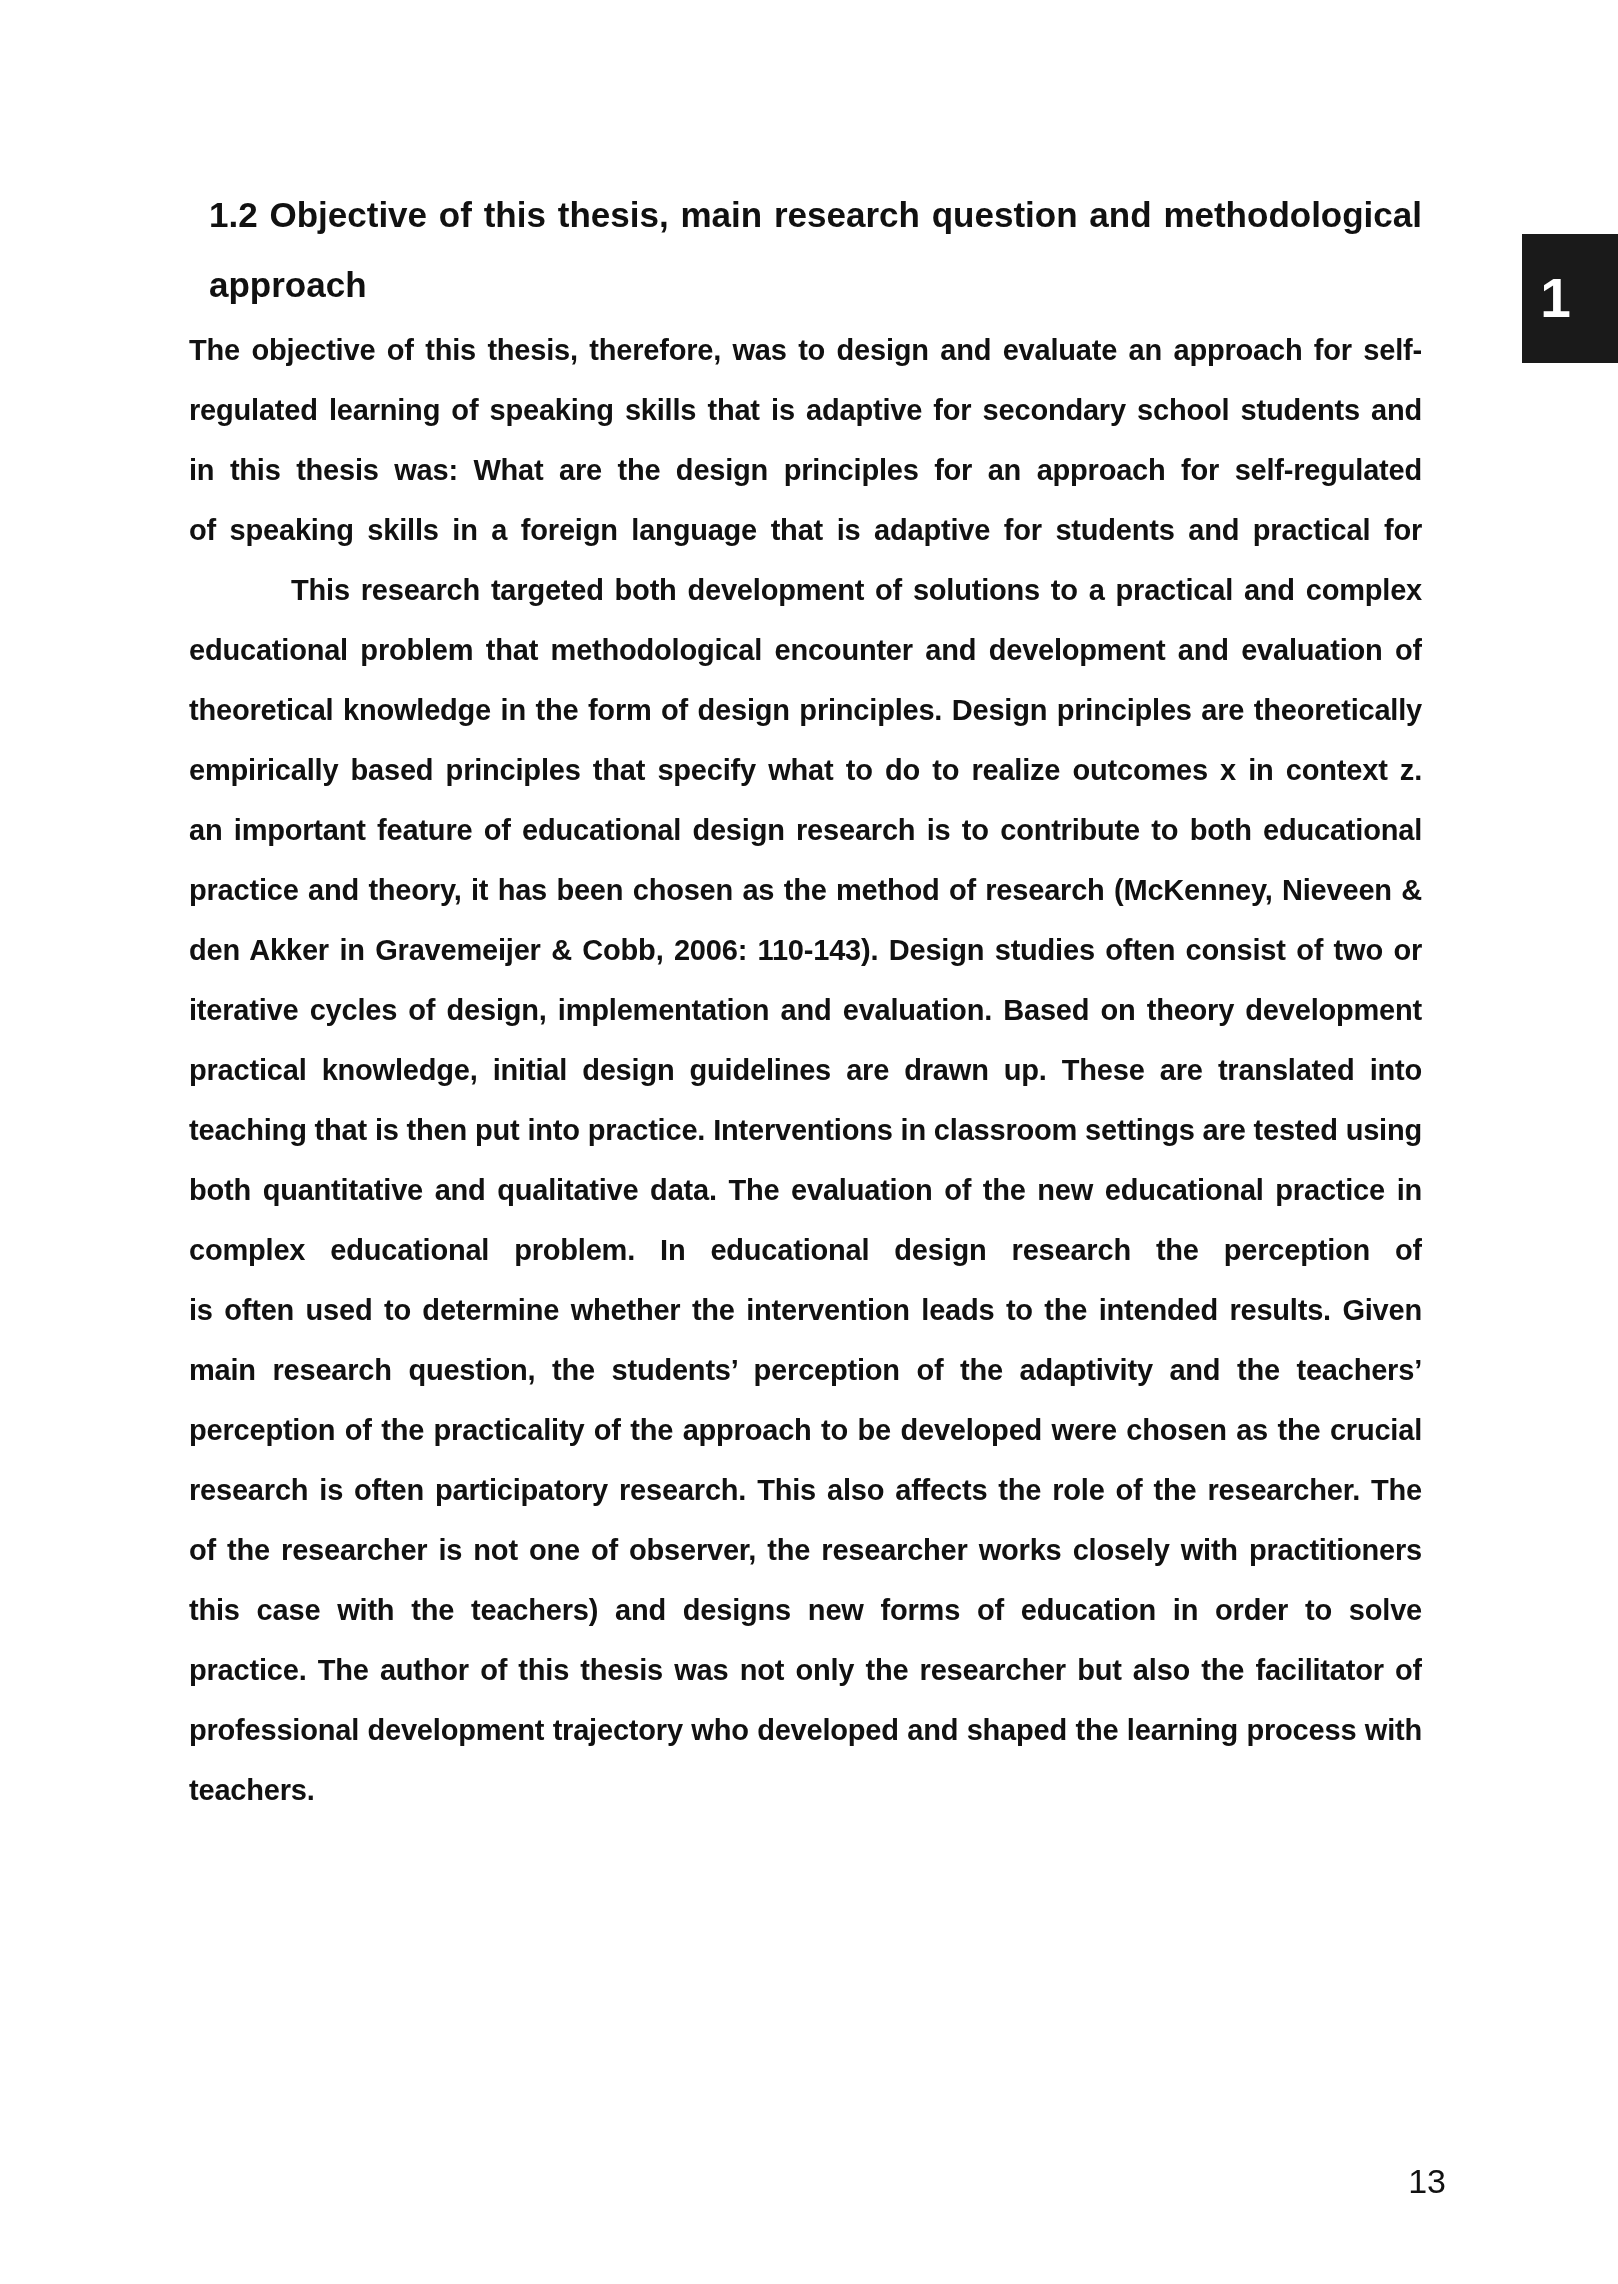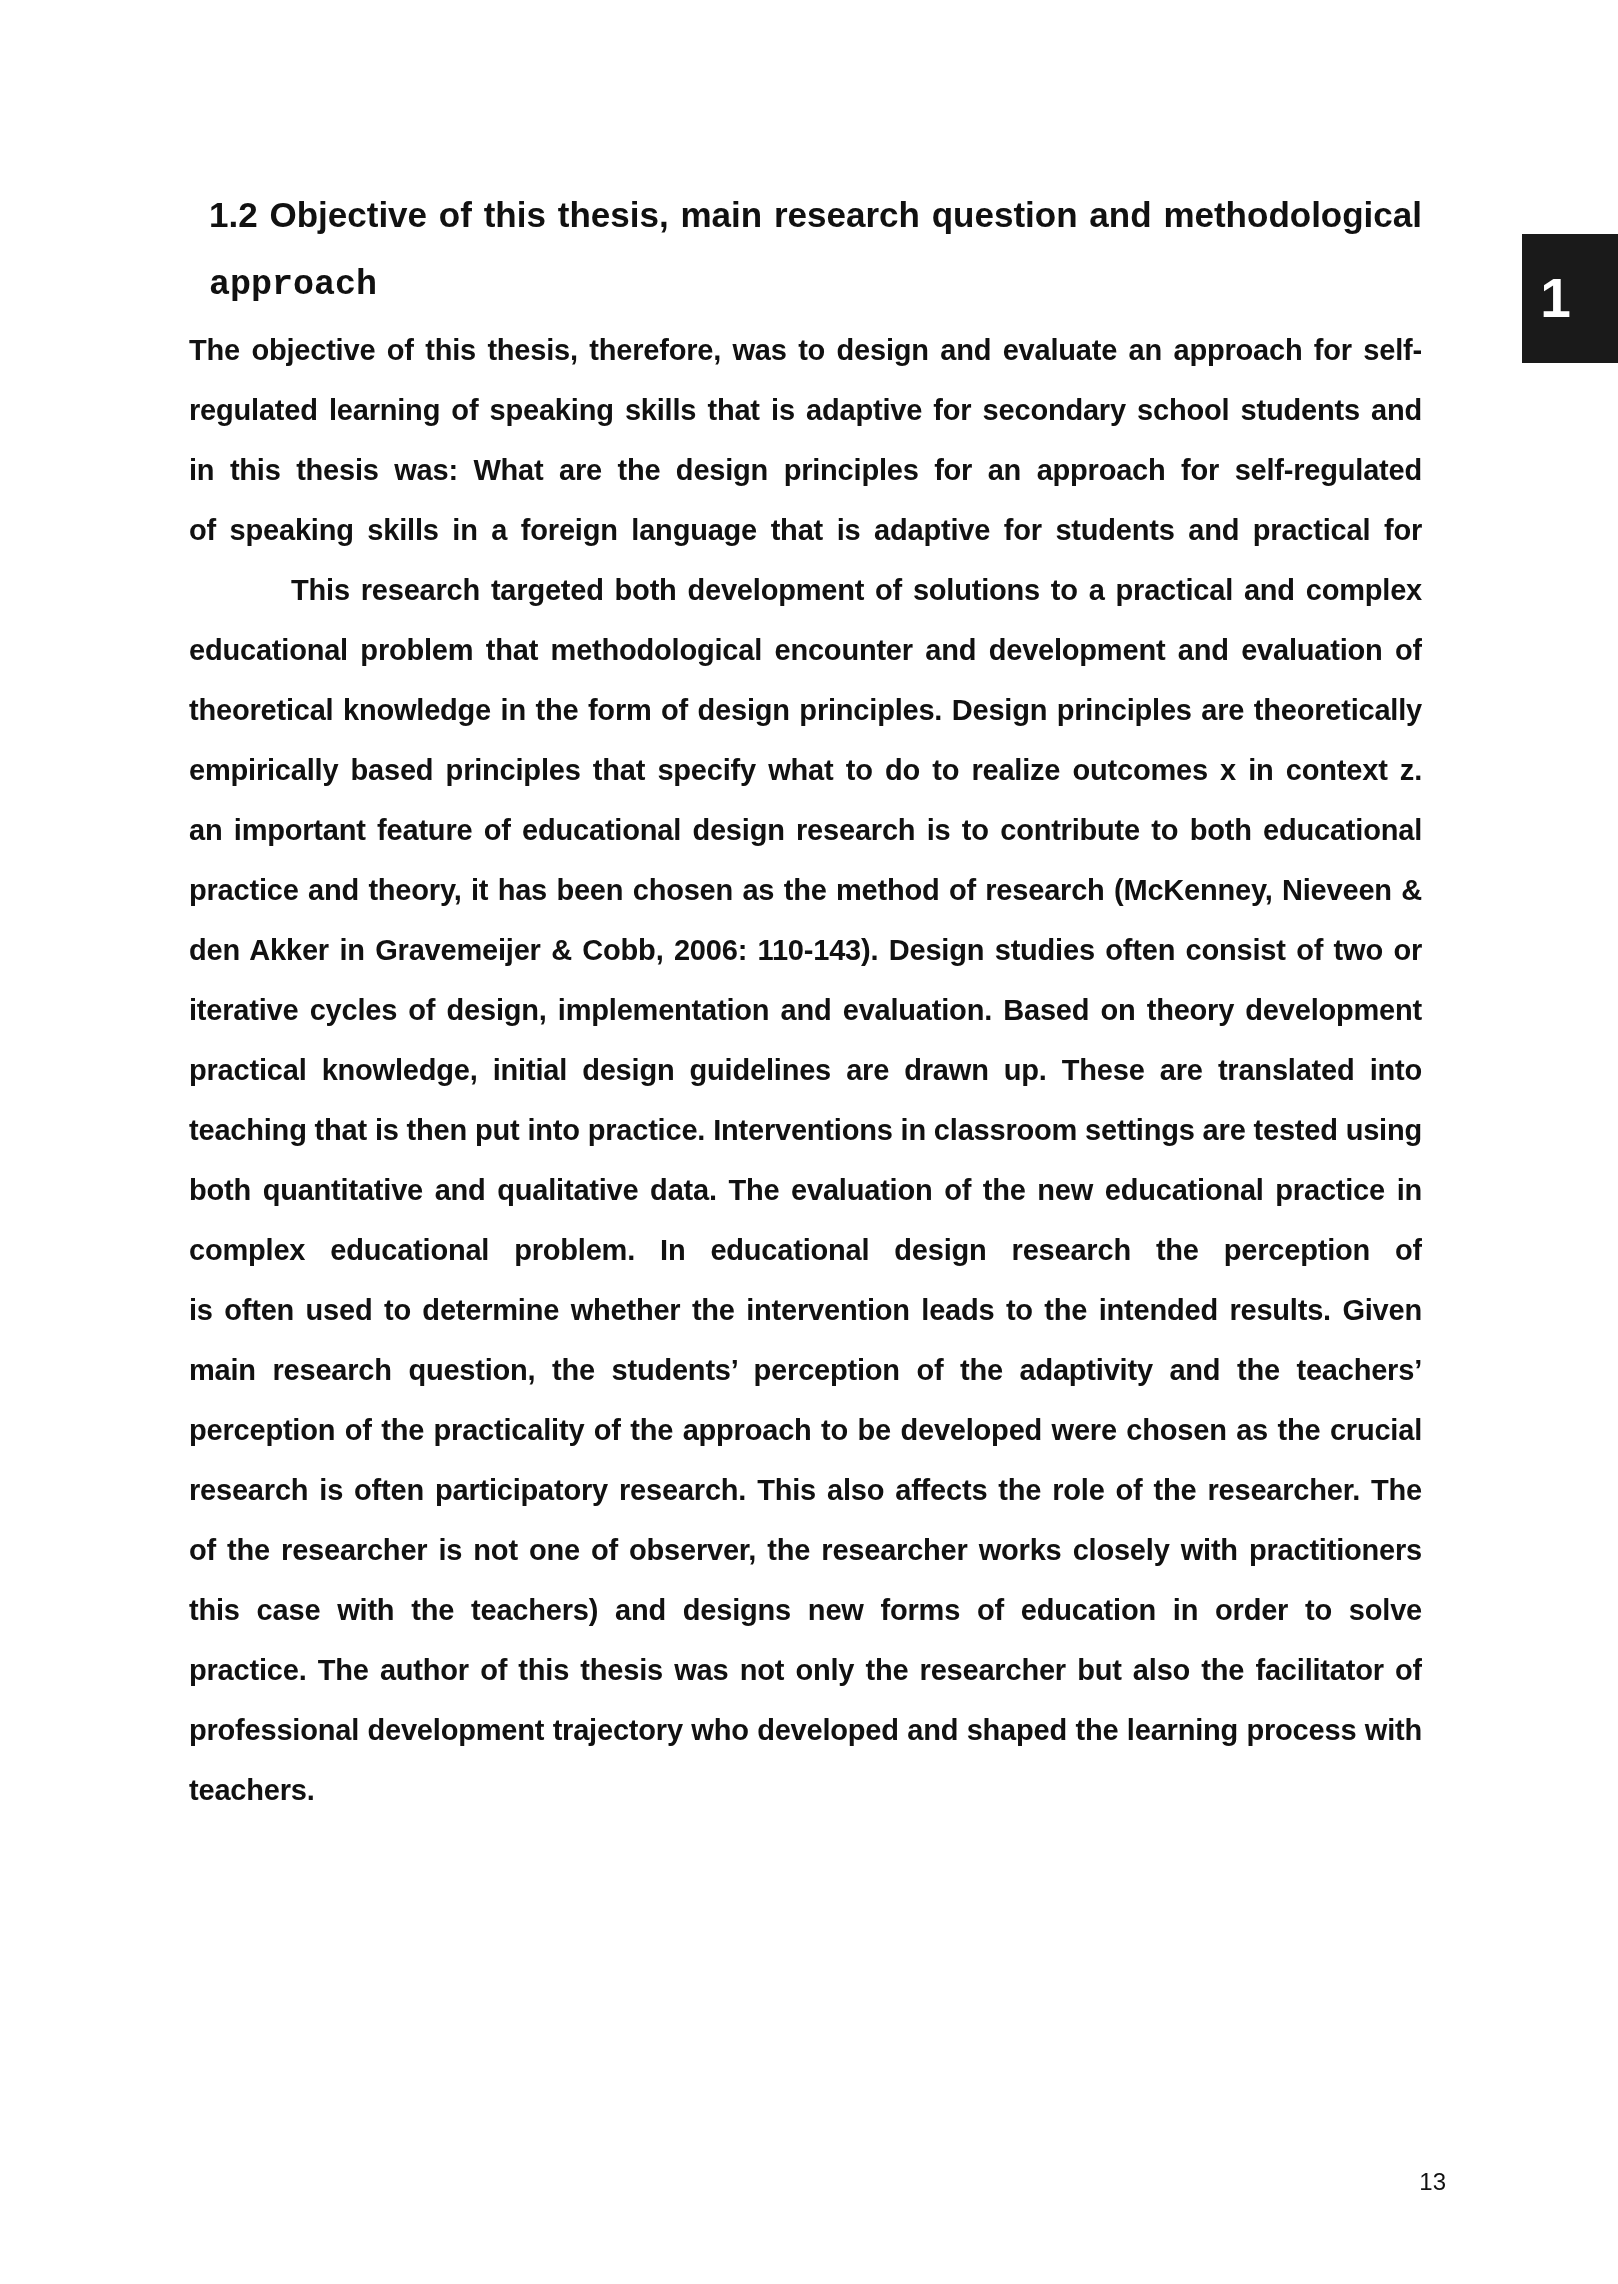--- a/index.html
+++ b/index.html
@@ -49,21 +49,20 @@
     line-height: 70px;
     text-align: justify;
     text-align-last: justify;
     overflow: hidden;
     white-space: nowrap;
     margin-left: 20px;
   }
   .heading-line.last {
     text-align-last: left;
     white-space: normal;
-    font-family: Liberation Mono, monospace;
   }
   .body-line {
     font-size: 29px;
     height: 60px;
     line-height: 60px;
     letter-spacing: -0.2px;
     text-align: justify;
     text-align-last: justify;
     overflow: hidden;
     font-weight: bold;
@@ -71,21 +70,21 @@
   .body-line.para-last {
     text-align-last: left;
   }
   .body-line.indent {
     text-indent: 102px;
   }
   .page-number {
     position: absolute;
     right: 172px;
     top: 2163px;
-    font-size: 24px;
+    font-size: 34px;
     line-height: 37px;
     color: var(--text-color, #111111);
   }
 </style>
 </head>
 <body>
 
 <div class="page">
 
   <div class="chapter-tab">

